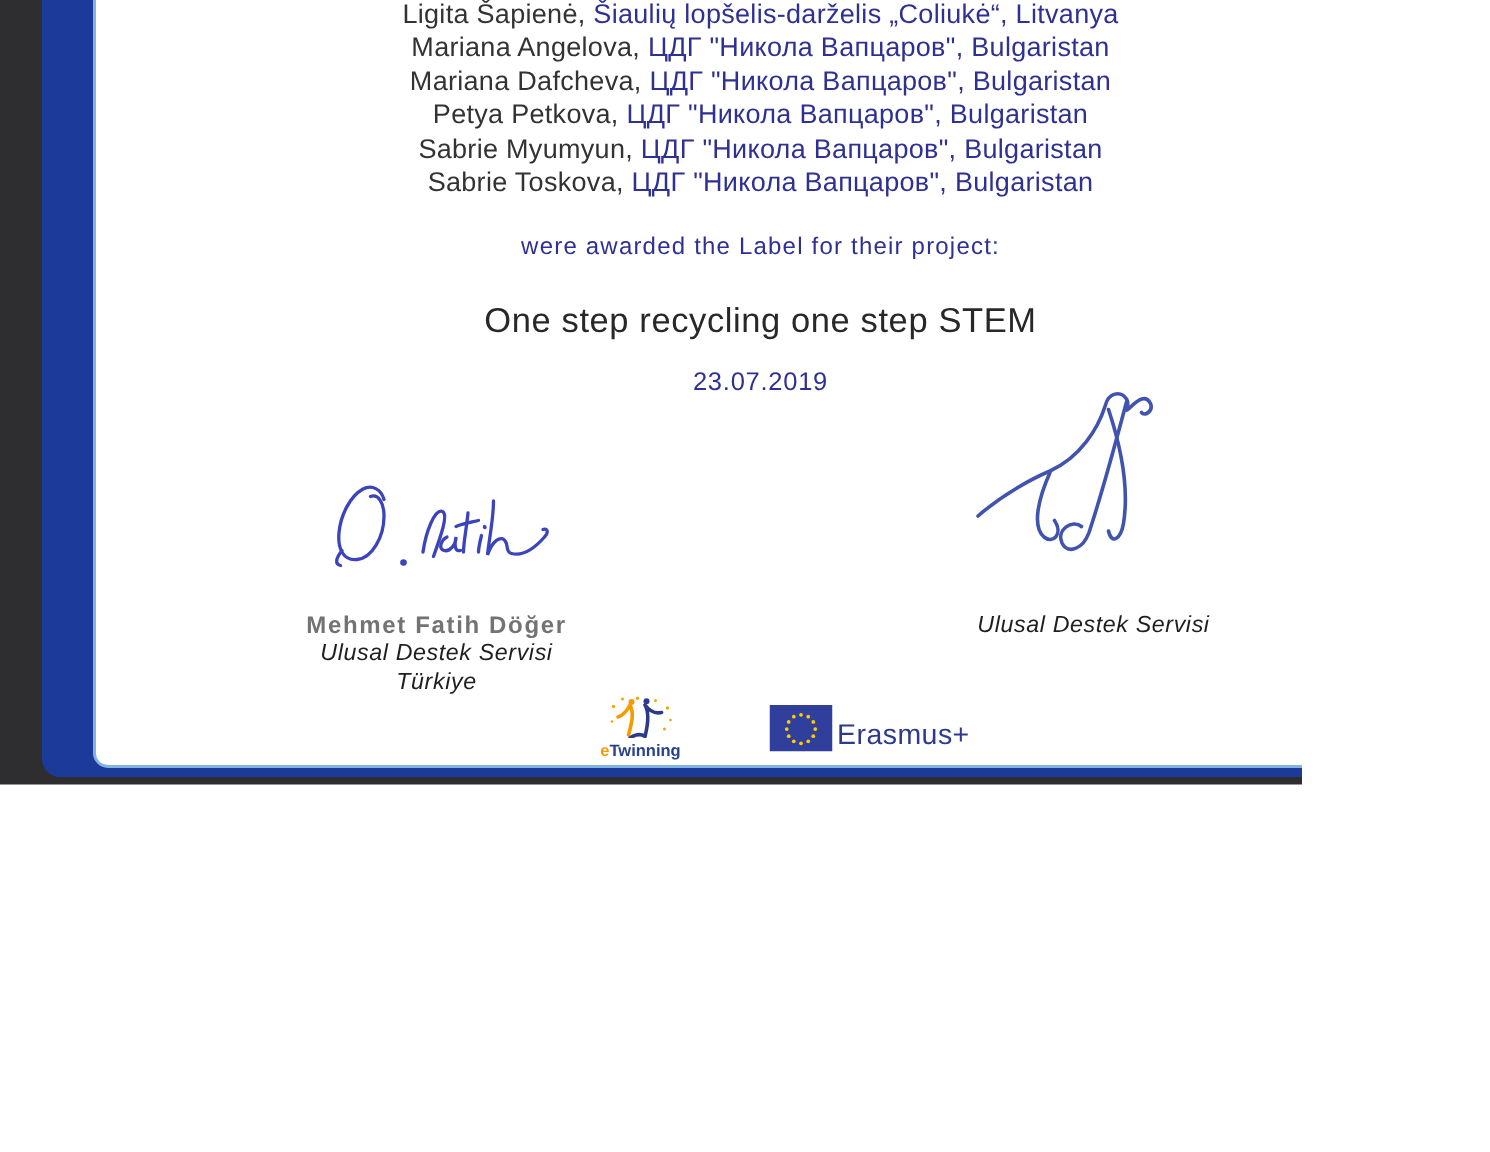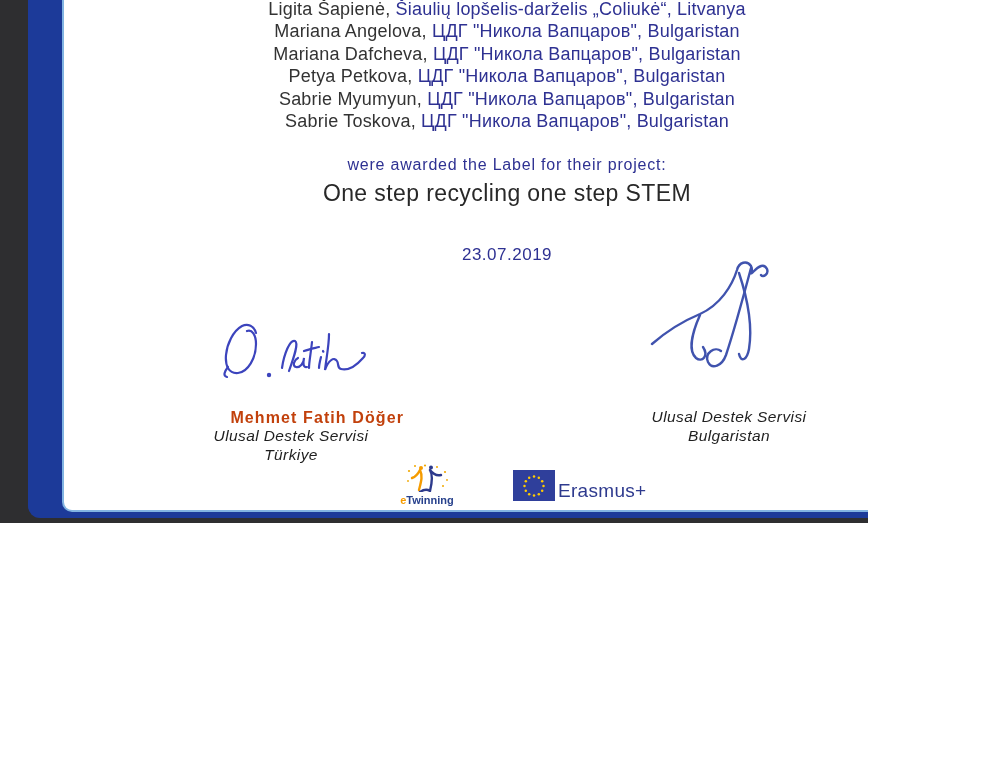--- a/index.html
+++ b/index.html
@@ -17,30 +17,30 @@
   .cert-paper{
     position:absolute;left:34px;right:34px;top:0;bottom:6px;background:#ffffff;
     border:2px solid #82b4e2;border-top:0;border-radius:0 0 10px 10px;
   }
   
   .cline{position:absolute;left:77px;width:860px;text-align:center;}
   .recipients{top:-2px;line-height:22.4px;font-size:18px;letter-spacing:.2px;white-space:nowrap;}
   .r-name{color:#333333;}
   .r-affil{color:#2e3192;}
   .award{top:156px;font-size:16px;letter-spacing:.8px;color:#2e3192;}
-  .title{top:180px;font-size:23px;letter-spacing:.4px;color:#282828;}
+  .title{top:200px;font-size:23px;letter-spacing:.4px;color:#282828;}
   .date{top:245px;font-size:17px;letter-spacing:.5px;color:#2e3192;}
   
   .sig-left{position:absolute;left:218px;top:320px;}
   .sig-right{position:absolute;left:646px;top:258px;}
   
   .sigblock{position:absolute;width:226px;text-align:center;color:#1f1f1f;}
   .sb-left{left:178px;top:408px;}
   .sb-right{left:616px;top:408px;}
-  .sname{font-size:16px;font-weight:bold;letter-spacing:1.1px;line-height:19px;color:#c2410c;text-align:right;}
+  .sname{font-size:16px;font-weight:bold;letter-spacing:1.1px;line-height:19px;color:#737373;}
   .sorg{font-size:15.5px;letter-spacing:.4px;line-height:18.5px;font-style:italic;}
   
   .etw{position:absolute;left:394px;top:464px;width:66px;text-align:center;}
   .etw-text{font-size:11px;font-weight:bold;line-height:11px;margin-top:-1px;letter-spacing:0;}
   .etw-e{color:#f59b00;}
   .etw-rest{color:#27418c;}
   .euflag{position:absolute;left:513px;top:470px;width:42px;height:31px;}
   .erasmus{position:absolute;left:558px;top:480px;font-size:19px;color:#2e3a8e;letter-spacing:.3px;}
 </style>
 </head>
@@ -109,21 +109,20 @@
   </svg>
 
   <div class="sigblock sb-left">
     <div class="sname">Mehmet Fatih Döğer</div>
     <div class="sorg">Ulusal Destek Servisi</div>
     <div class="sorg">Türkiye</div>
   </div>
 
   <div class="sigblock sb-right">
     <div class="sorg">Ulusal Destek Servisi</div>
-    <div class="sorg">Bulgaristan</div>
   </div>
 
   <div class="etw">
     <svg width="46" height="28" viewBox="0 0 46 28">
       <g fill="none" stroke-linecap="round">
         <path d="M15,26 C17,18 19,12 16,6 M16,6 C14,10 11,13 8,14" stroke="#f59b00" stroke-width="2.4"></path>
         <path d="M26,27 C28,19 29,11 26,6 M26,6 C29,10 33,12 37,11 M26,27 C23,25 19,26 16,28" stroke="#2d3a8c" stroke-width="2.4"></path>
       </g>
       <circle cx="17" cy="4" r="2" fill="#f59b00"></circle>
       <circle cx="27" cy="3.5" r="2" fill="#2d3a8c"></circle>

